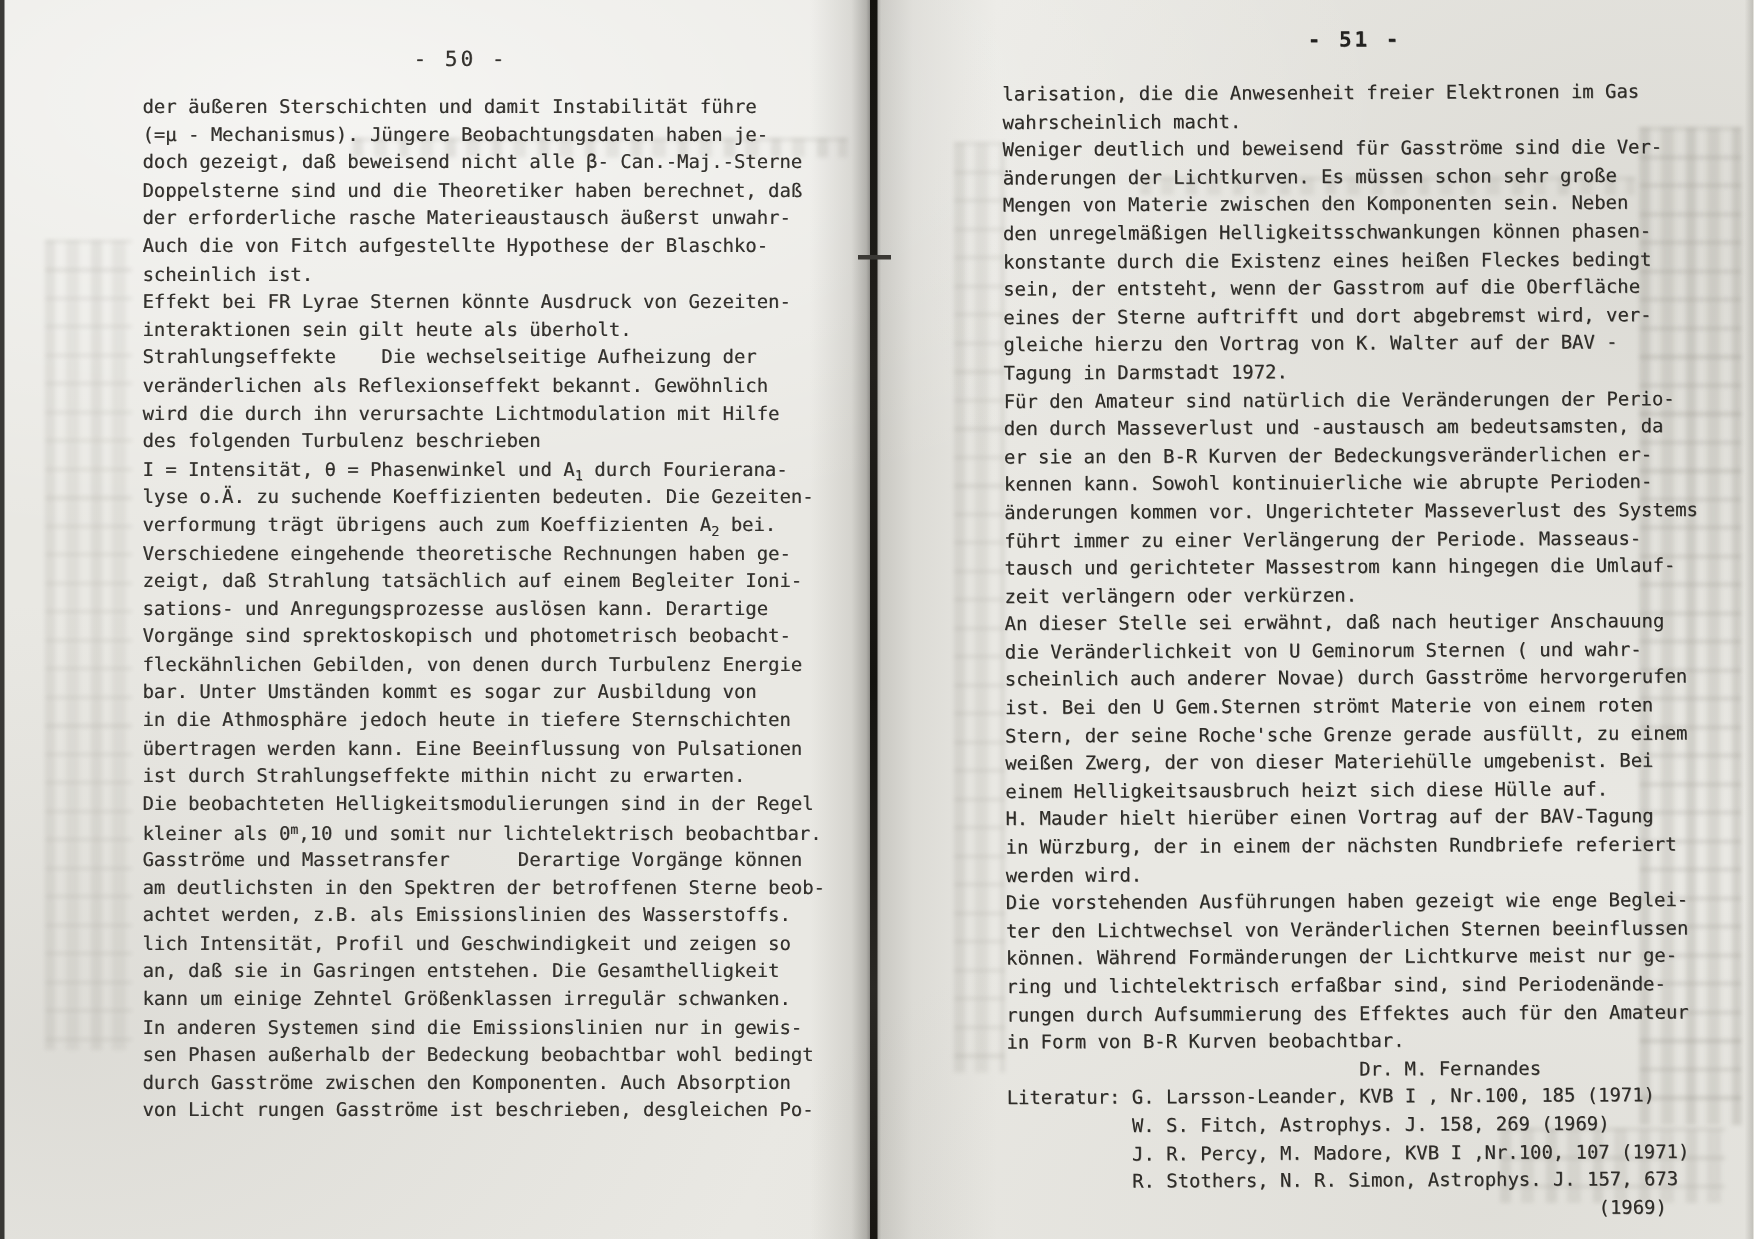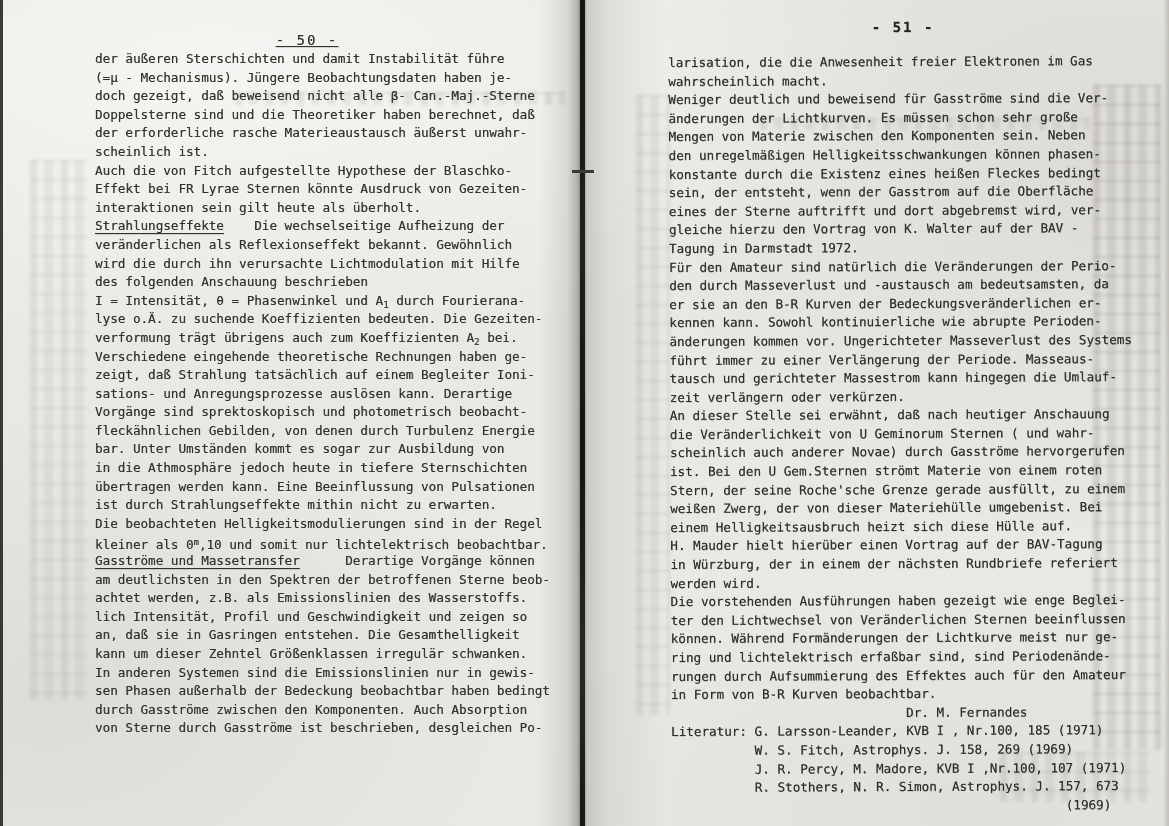--- a/index.html
+++ b/index.html
@@ -47,26 +47,26 @@
   .ghost.g4{left:235px;top:92px;width:330px;height:13px;opacity:.55;}
   .ghost.g5{left:760px;top:118px;width:330px;height:12px;opacity:.5;}
   .ghost.g6{left:1000px;top:752px;width:150px;height:50px;opacity:.55;}
 
   
   .page{position:absolute;color:#33312d;}
   .page-left{left:95px;top:32px;width:468px;}
   .page-right{left:668px;top:20px;width:470px;transform:rotate(-0.25deg);transform-origin:0 0;color:#2e2c28;}
   .page-number{height:18px;text-align:center;font-size:14px;letter-spacing:2px;
     color:#34322e;text-shadow:.3px .3px .4px rgba(50,48,44,.55);}
-  .page-left .page-number{margin-bottom:0;transform:translateX(-22px);text-decoration:underline;}
+  .page-left .page-number{margin-bottom:12px;transform:translateX(-22px);}
   .page-right .page-number{margin-bottom:16px;font-weight:bold;color:#232220;}
   .page-body{font-size:12.6px;}
   .line{white-space:pre;height:18.6px;line-height:18.6px;
     text-shadow:.3px .3px .4px rgba(52,50,46,.55);}
-  .line .u{text-decoration:underline;text-underline-offset:2.5px;}
+  .line .u{text-underline-offset:2.5px;}
   .line .sub{font-size:.72em;vertical-align:-.35em;}
   .line .sup{font-size:.7em;vertical-align:.45em;}
 </style>
 </head>
 <body>
 
 <div class="scan">
   <div class="gutter-band"></div>
   <div class="gutter-line"></div>
   <div class="gutter-tick"></div>
@@ -79,52 +79,52 @@
   <div class="ghost g6"></div>
 
   <section class="page page-left">
     <div class="page-number">- 50 -</div>
     <div class="page-body">
         <div class="line">der äußeren Sterschichten und damit Instabilität führe</div>
         <div class="line">(=μ - Mechanismus). Jüngere Beobachtungsdaten haben je-</div>
         <div class="line">doch gezeigt, daß beweisend nicht alle β- Can.-Maj.-Sterne</div>
         <div class="line">Doppelsterne sind und die Theoretiker haben berechnet, daß</div>
         <div class="line">der erforderliche rasche Materieaustausch äußerst unwahr-</div>
+        <div class="line">Auch die von Fitch aufgestellte Hypothese der Blaschko-</div>
         <div class="line">scheinlich ist.</div>
-        <div class="line">Auch die von Fitch aufgestellte Hypothese der Blaschko-</div>
         <div class="line">Effekt bei FR Lyrae Sternen könnte Ausdruck von Gezeiten-</div>
         <div class="line">interaktionen sein gilt heute als überholt.</div>
         <div class="line"><span class="u">Strahlungseffekte</span>    Die wechselseitige Aufheizung der</div>
         <div class="line">veränderlichen als Reflexionseffekt bekannt. Gewöhnlich</div>
         <div class="line">wird die durch ihn verursachte Lichtmodulation mit Hilfe</div>
-        <div class="line">des folgenden Anschauung beschrieben</div>
+        <div class="line">des folgenden Turbulenz beschrieben</div>
         <div class="line">I = Intensität, θ = Phasenwinkel und A<span class="sub">1</span> durch Fourierana-</div>
         <div class="line">lyse o.Ä. zu suchende Koeffizienten bedeuten. Die Gezeiten-</div>
         <div class="line">verformung trägt übrigens auch zum Koeffizienten A<span class="sub">2</span> bei.</div>
         <div class="line">Verschiedene eingehende theoretische Rechnungen haben ge-</div>
         <div class="line">zeigt, daß Strahlung tatsächlich auf einem Begleiter Ioni-</div>
         <div class="line">sations- und Anregungsprozesse auslösen kann. Derartige</div>
         <div class="line">Vorgänge sind sprektoskopisch und photometrisch beobacht-</div>
         <div class="line">fleckähnlichen Gebilden, von denen durch Turbulenz Energie</div>
         <div class="line">bar. Unter Umständen kommt es sogar zur Ausbildung von</div>
         <div class="line">in die Athmosphäre jedoch heute in tiefere Sternschichten</div>
         <div class="line">übertragen werden kann. Eine Beeinflussung von Pulsationen</div>
         <div class="line">ist durch Strahlungseffekte mithin nicht zu erwarten.</div>
         <div class="line">Die beobachteten Helligkeitsmodulierungen sind in der Regel</div>
         <div class="line">kleiner als 0<span class="sup">m</span>,10 und somit nur lichtelektrisch beobachtbar.</div>
         <div class="line"><span class="u">Gasströme und Massetransfer</span>      Derartige Vorgänge können</div>
         <div class="line">am deutlichsten in den Spektren der betroffenen Sterne beob-</div>
         <div class="line">achtet werden, z.B. als Emissionslinien des Wasserstoffs.</div>
         <div class="line">lich Intensität, Profil und Geschwindigkeit und zeigen so</div>
         <div class="line">an, daß sie in Gasringen entstehen. Die Gesamthelligkeit</div>
-        <div class="line">kann um dieser Zehntel Größenklassen irregulär schwanken.</div>
+        <div class="line">kann um einige Zehntel Größenklassen irregulär schwanken.</div>
         <div class="line">In anderen Systemen sind die Emissionslinien nur in gewis-</div>
-        <div class="line">sen Phasen außerhalb der Bedeckung beobachtbar haben bedingt</div>
+        <div class="line">sen Phasen außerhalb der Bedeckung beobachtbar wohl bedingt</div>
         <div class="line">durch Gasströme zwischen den Komponenten. Auch Absorption</div>
-        <div class="line">von Sterne durch Gasströme ist beschrieben, desgleichen Po-</div>
+        <div class="line">von Licht rungen Gasströme ist beschrieben, desgleichen Po-</div>
       </div>
   </section>
 
   <section class="page page-right">
     <div class="page-number">- 51 -</div>
     <div class="page-body">
         <div class="line">larisation, die die Anwesenheit freier Elektronen im Gas</div>
         <div class="line">wahrscheinlich macht.</div>
         <div class="line">Weniger deutlich und beweisend für Gasströme sind die Ver-</div>
         <div class="line">änderungen der Lichtkurven. Es müssen schon sehr große</div>

